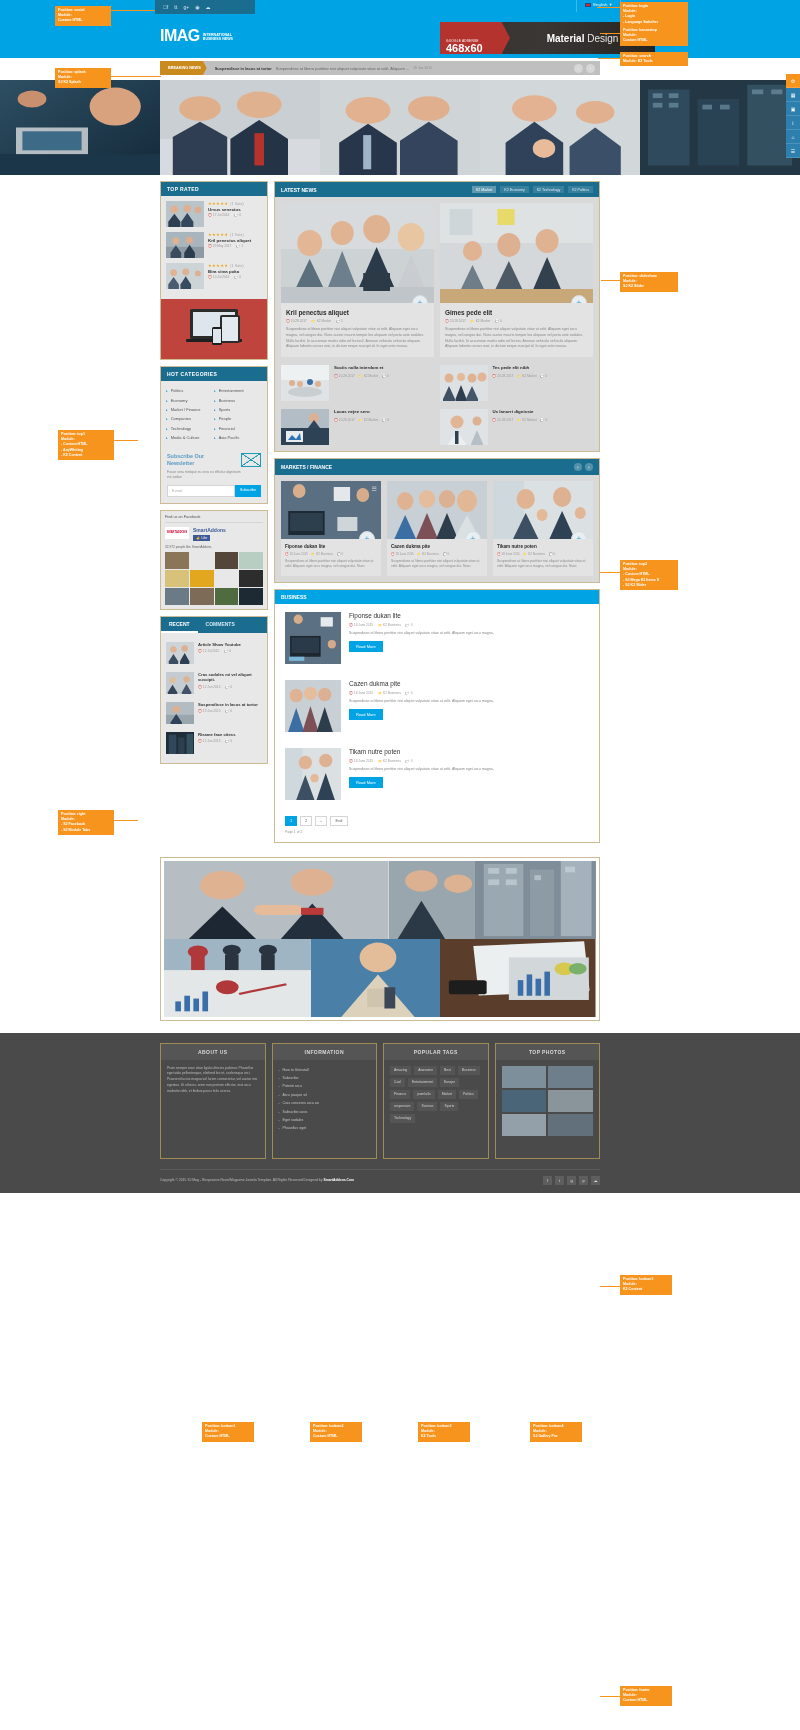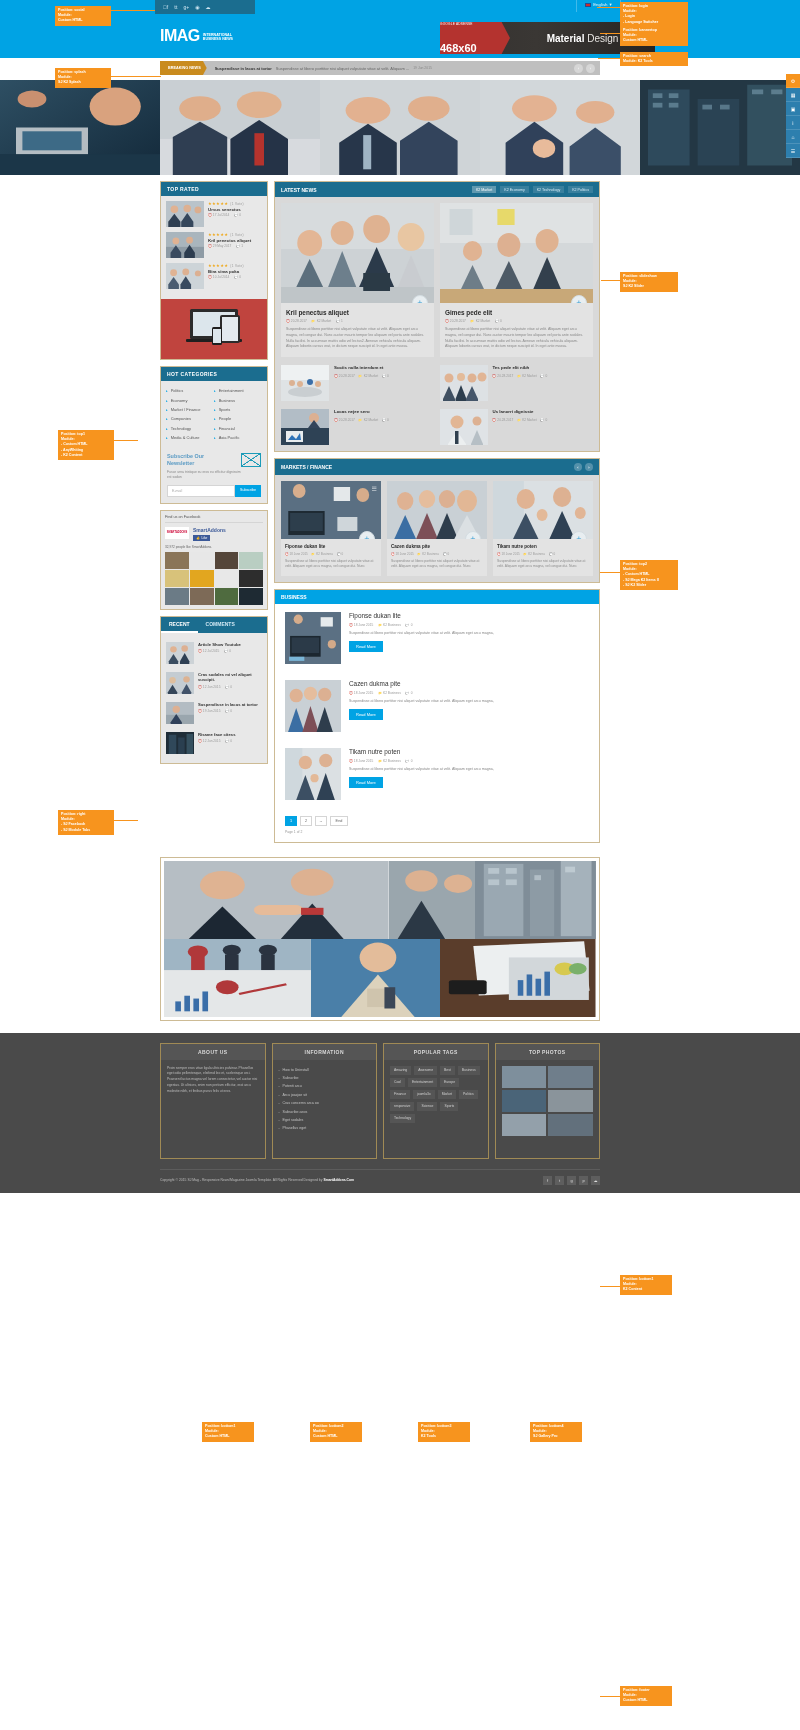--- a/index.html
+++ b/index.html
@@ -44,21 +44,21 @@
   .logo { position:absolute; left:160px; top:13px; display:flex; align-items:flex-end; gap:3px;}
   .logo .mark { font-size:16px; font-weight:bold; color:#fff; letter-spacing:-.5px; font-family:"Liberation Sans",sans-serif;}
   .logo .sub { font-size:3.6px; color:#fff; line-height:1.3; padding-bottom:3px; font-weight:bold;}
   .bannertop {
     position:absolute; right:145px; top:8px; width:215px; height:32px;
     background:linear-gradient(90deg,#33312f 0%,#3a3734 45%,#272523 100%);
     display:flex; align-items:center; overflow:hidden;
   }
   .bannertop .adsense {
     width:70px; height:32px; background:#b4332f; color:#fff;
-    display:flex; flex-direction:column; justify-content:space-between; 
+    display:flex; flex-direction:column; justify-content:flex-end; padding-left:6px;
     clip-path:polygon(0 0,88% 0,100% 50%,88% 100%,0 100%);
   }
   .bannertop .adsense .s1 { font-size:3.2px; letter-spacing:.2px;}
   .bannertop .adsense .s2 { font-size:11px; font-weight:bold; line-height:1;}
   .bannertop .btxt { flex:1; text-align:center; color:#e8e6e3; font-size:10px;}
   .bannertop .btxt b { color:#fff; font-weight:bold;}
 
   
   .navwrap { position:absolute; left:160px; top:44px; width:440px; height:20px; background:#fff; display:flex; align-items:stretch;}
   .navwrap .homebtn { background:#1b6d8f; color:#fff; display:flex;align-items:center;padding:0 10px;font-size:5px;font-weight:bold;letter-spacing:.3px;}

